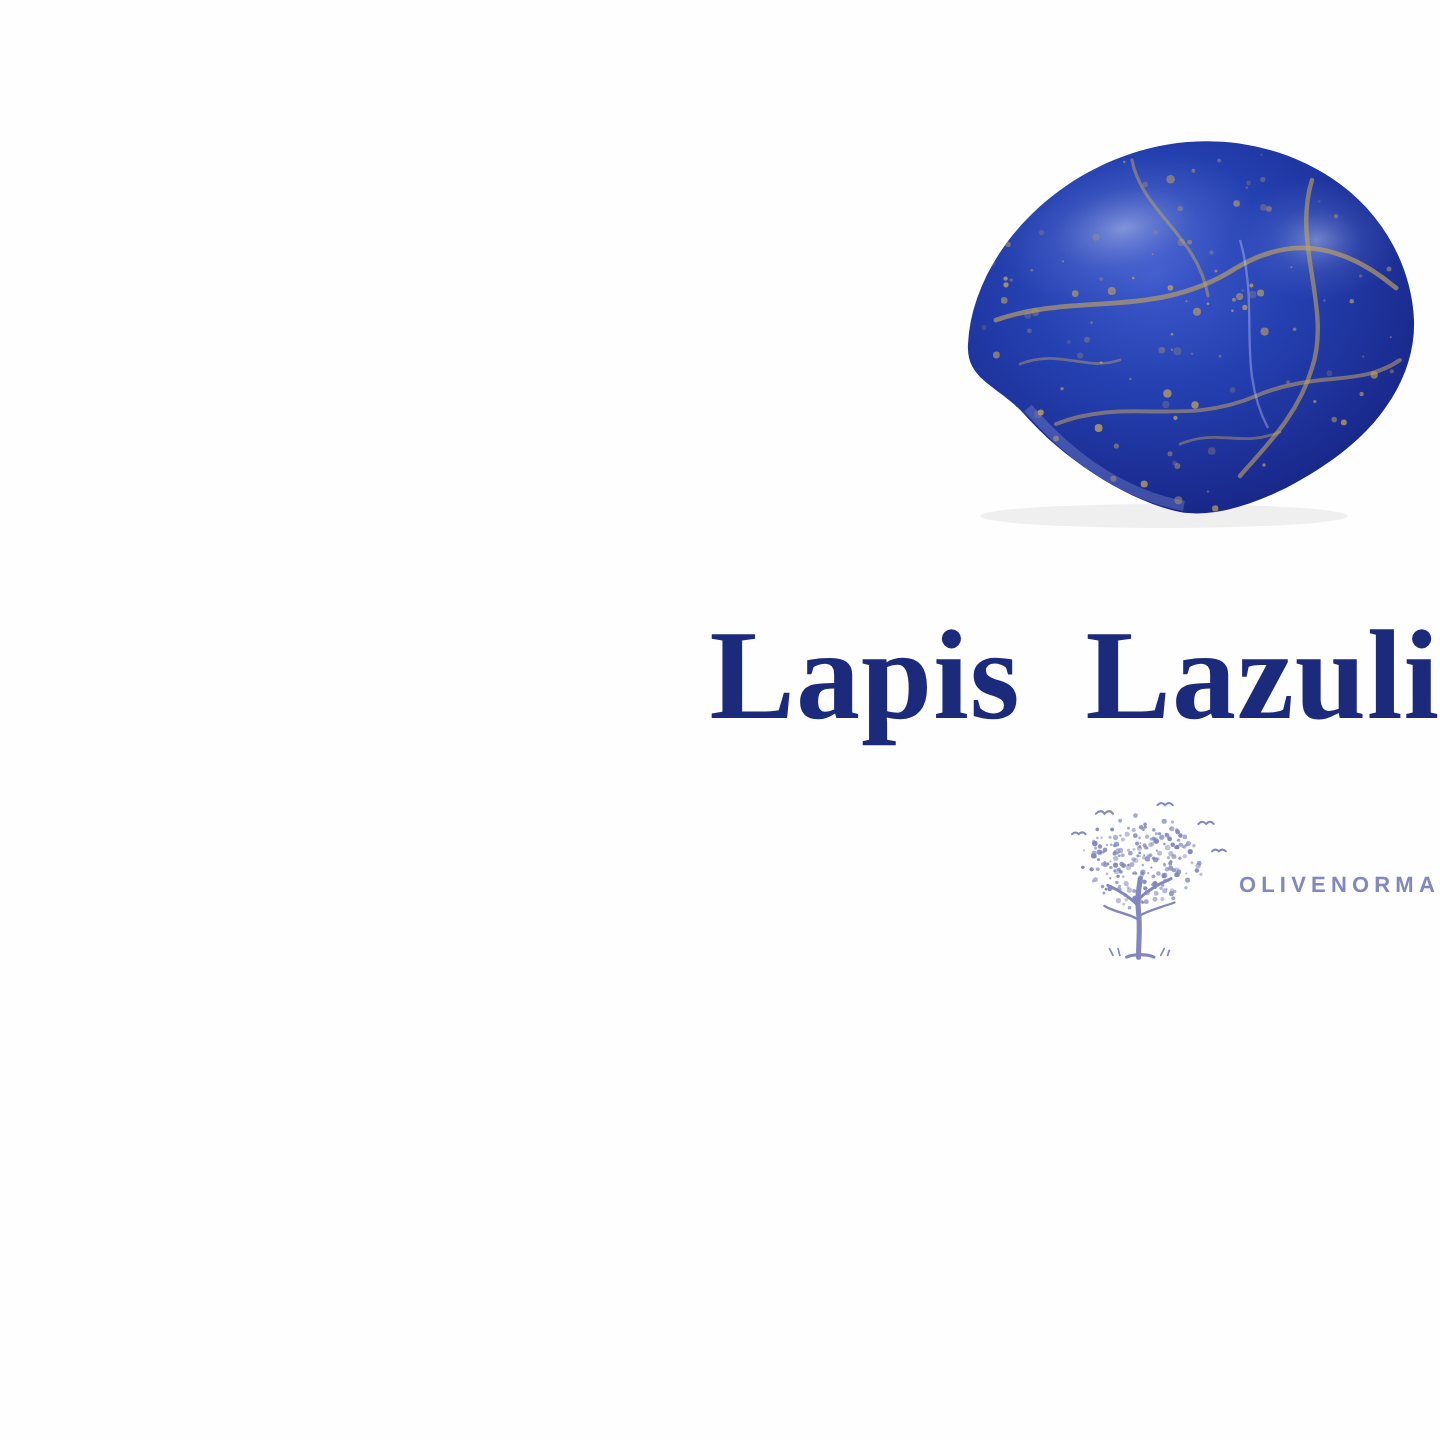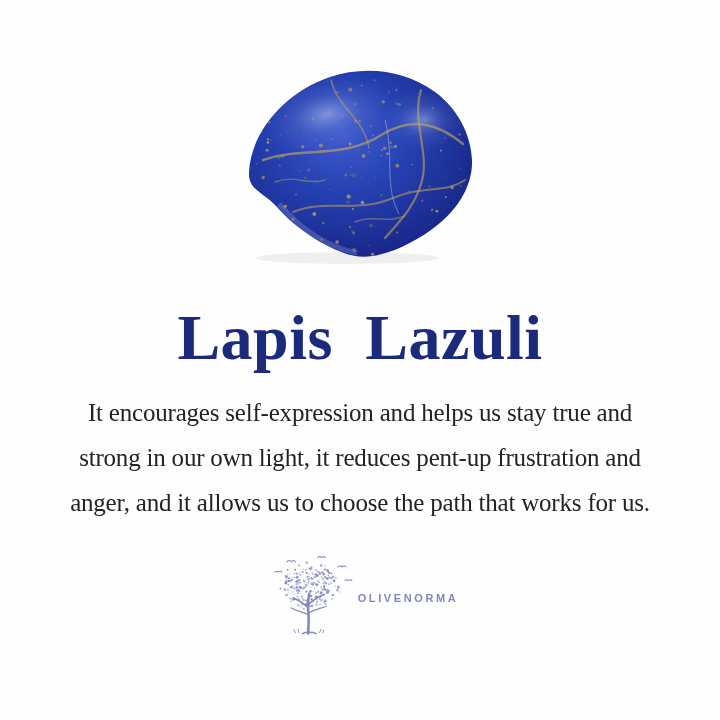--- a/index.html
+++ b/index.html
@@ -3,21 +3,21 @@
 <meta charset="utf-8">
 <style>
   html,body{margin:0;padding:0;}
   body{
     width:720px;height:720px;overflow:hidden;
     background:var(--page-bg,#fefefe);
     font-family:"Liberation Serif",serif;
   }
   .card{
     width:720px;height:720px;
-    display:flex;flex-direction:column;align-items:center;
+    display:flex;flex-direction:column;align-items:flex-end;
   }
   .stone-wrap{margin-top:62px;width:250px;height:202px;}
   .title{
     margin:42px 0 0 0;
     font-family:"Liberation Serif",serif;
     font-weight:700;
     font-size:64px;line-height:1.0;
     letter-spacing:0.5px;word-spacing:16px;
     color:var(--title,#1c2a7c);
   }
@@ -207,25 +207,20 @@
             <circle cx="75.8" cy="99.3" r="0.66" fill="#c2a35e" opacity="0.50"></circle>
             <circle cx="28.2" cy="115.5" r="1.70" fill="#c2a35e" opacity="0.62"></circle>
           </g>
       </g>
     </svg>
   </div>
 
   <h1 class="title">Lapis Lazuli</h1>
 
 
-  <div class="description">
-    <div class="line">It encourages self-expression and helps us stay true and</div>
-    <div class="line">strong in our own light, it reduces pent-up frustration and</div>
-    <div class="line">anger, and it allows us to choose the path that works for us.</div>
-  </div>
 
   <div class="logo">
     <svg width="96" height="82" viewBox="0 0 110 96">
       <g id="foliage">
           <circle cx="69.6" cy="40.5" r="1.29" fill="#8287bd" opacity="0.67"></circle>
           <circle cx="20.4" cy="39.4" r="1.05" fill="#8287bd" opacity="1.00"></circle>
           <circle cx="46.3" cy="20.0" r="1.48" fill="#8287bd" opacity="0.53"></circle>
           <circle cx="84.3" cy="36.7" r="0.89" fill="#8287bd" opacity="0.55"></circle>
           <circle cx="54.1" cy="25.2" r="0.62" fill="#8287bd" opacity="0.68"></circle>
           <circle cx="54.7" cy="59.3" r="1.02" fill="#8287bd" opacity="0.57"></circle>

